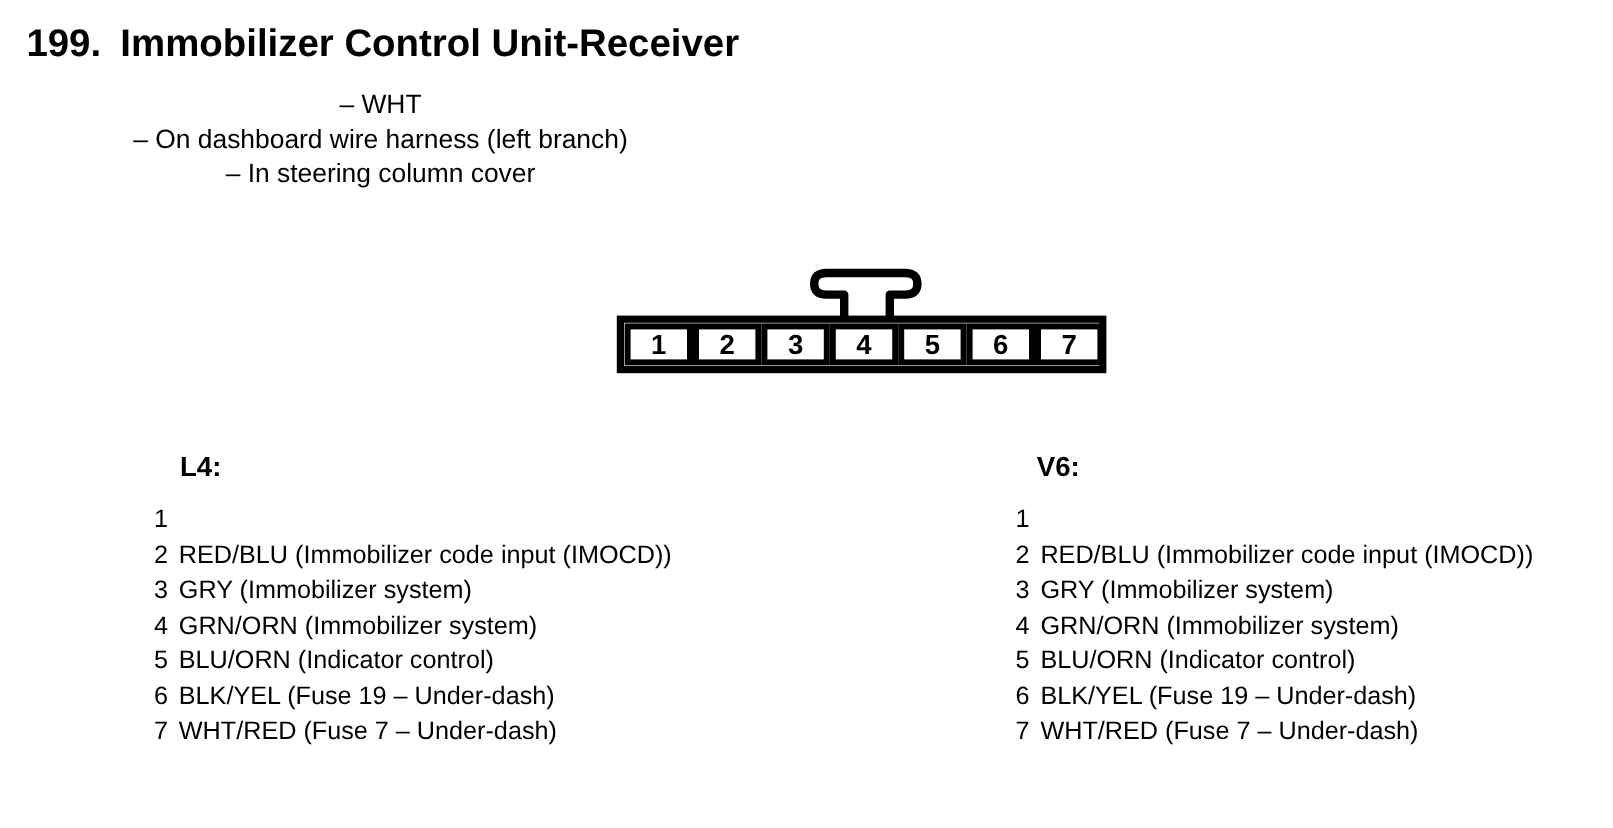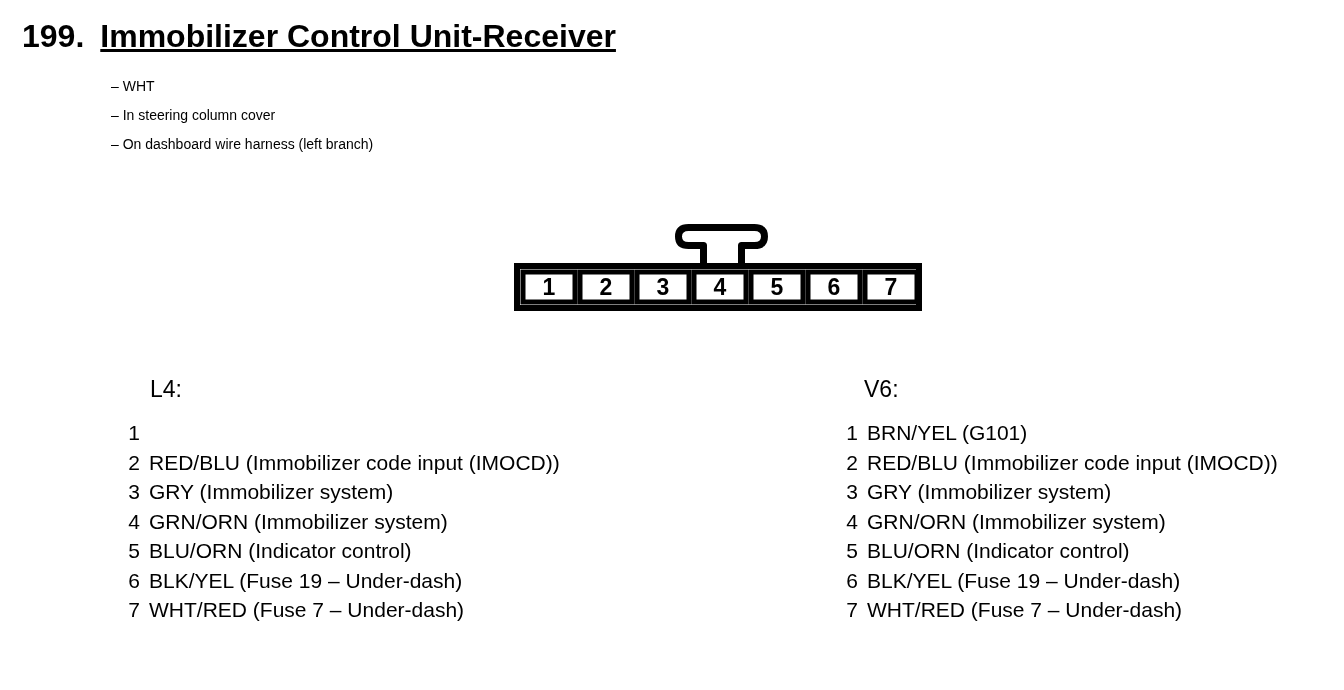--- a/index.html
+++ b/index.html
@@ -17,36 +17,36 @@
     overflow: hidden;
   }
   .title {
     position: absolute;
     left: 22px;
     top: 18px;
     margin: 0;
     font-size: 32px;
     font-weight: bold;
     white-space: nowrap;
-    text-decoration: underline;
   }
   .title .num {
     display: inline-block;
     margin-right: 16px;
   }
   .notes {
     position: absolute;
     left: 111px;
     top: 72px;
     margin: 0;
     padding: 0;
     list-style: none;
-    font-size: 14px;
+    font-size: 22px;
     line-height: 29px;
     white-space: nowrap;
+    text-align: center;
   }
   .connector {
     position: absolute;
     left: 511px;
     top: 216px;
     width: 420px;
     height: 100px;
   }
   .connector svg {
     display: block;
@@ -61,21 +61,21 @@
   }
   .col {
     position: absolute;
     top: 376px;
   }
   .col-l4 { left: 118px; }
   .col-v6 { left: 836px; }
   .col .heading {
     margin: 0;
     font-size: 23px;
-    font-weight: normal;
+    font-weight: bold;
     line-height: 27px;
   }
   .col-l4 .heading { margin-left: 32px; }
   .col-v6 .heading { margin-left: 28px; }
   .rows { margin-top: 15px; }
   .row {
     display: flex;
     align-items: center;
     height: 29.5px;
     font-size: 21px;
@@ -93,22 +93,22 @@
 <body>
 
 <div class="page">
 
   <h1 class="title">
     <span class="num">199.</span><span>Immobilizer Control Unit-Receiver</span>
   </h1>
 
   <ul class="notes">
     <li>– WHT</li>
+    <li>– On dashboard wire harness (left branch)</li>
     <li>– In steering column cover</li>
-    <li>– On dashboard wire harness (left branch)</li>
   </ul>
 
   <div class="connector">
     <svg viewBox="0 0 420 100">
 
       <path d="M 192.5 53 V 29.5 H 177.5 Q 167.5 29.5 167.5 20.5 Q 167.5 11.5 177.5 11.5 H 243.5 Q 253.5 11.5 253.5 20.5 Q 253.5 29.5 243.5 29.5 H 230.5 V 53" fill="none" stroke="#000000" stroke-width="7" stroke-linejoin="round"></path>
 
       <rect x="6" y="50" width="402" height="42" fill="#ffffff" stroke="#000000" stroke-width="6"></rect>
 
       <rect x="12" y="56" width="52" height="30" fill="#ffffff" stroke="#000000" stroke-width="5"></rect>
@@ -160,21 +160,20 @@
         <span class="lbl">WHT/RED (Fuse 7 – Under-dash)</span>
       </div>
     </div>
   </section>
 
   <section class="col col-v6">
     <h2 class="heading">V6:</h2>
     <div class="rows">
       <div class="row">
         <span class="num">1</span>
-        <span class="lbl">BRN/YEL (G101)</span>
       </div>
       <div class="row">
         <span class="num">2</span>
         <span class="lbl">RED/BLU (Immobilizer code input (IMOCD))</span>
       </div>
       <div class="row">
         <span class="num">3</span>
         <span class="lbl">GRY (Immobilizer system)</span>
       </div>
       <div class="row">

